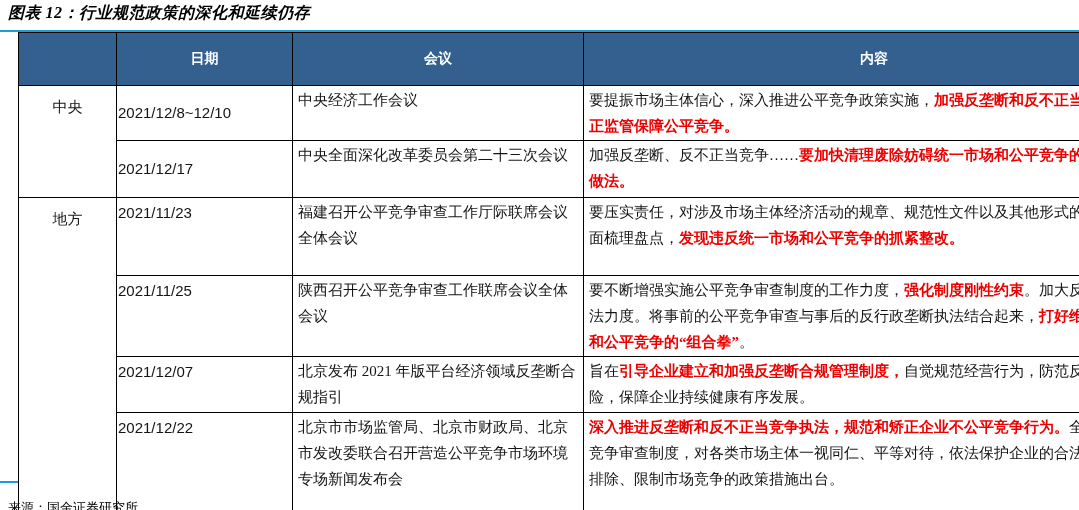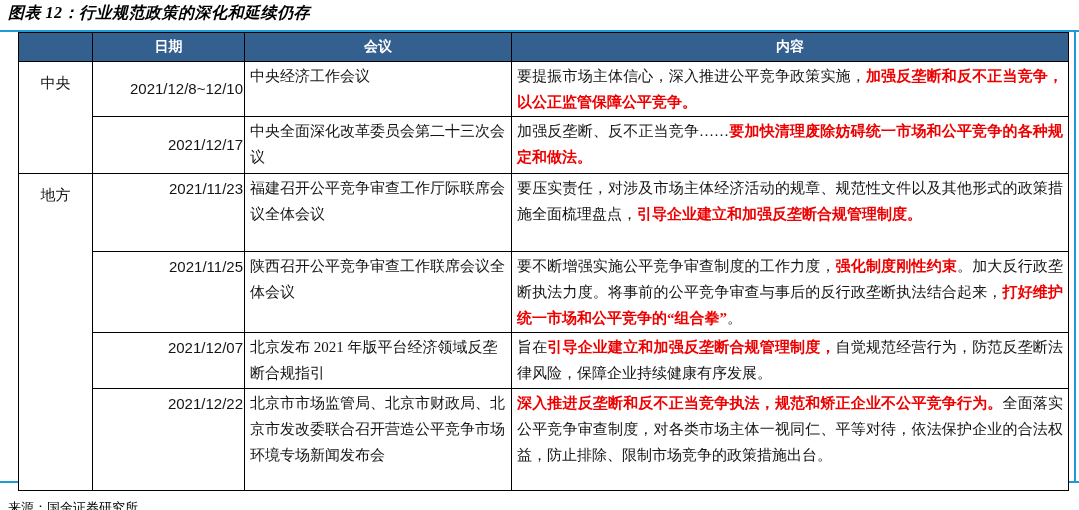--- a/index.html
+++ b/index.html
@@ -33,37 +33,37 @@
   .policy-table th, .policy-table td {
     border: 1px solid #000000;
     overflow: hidden;
   }
   .policy-table th {
     background: var(--header-bg, #33608F);
     color: #ffffff;
     font-weight: bold;
     font-size: 14px;
     height: 22px;
-    padding: 3px;
+    padding: 15px;
     text-align: center;
     font-family: "Liberation Sans", sans-serif;
   }
   .col-cat { width: 67px; }
   .col-date { width: 145px; }
   .col-meeting { width: 260px; margin-top: 46px; }
   .col-content { width: 550px; }
   .policy-table td {
     font-size: 15px;
     line-height: 26px;
     vertical-align: top;
     background: #ffffff;
   }
   .cat-cell { text-align: center; padding-top: 8px; }
   .date-cell {
-    text-align: right;
+    text-align: left;
     font-family: "Liberation Sans", sans-serif;
     font-size: 15px;
     padding-top: 2px;
   }
   .date-cell.v-mid { vertical-align: middle; padding-top: 0; }
   .meeting-cell { padding: 1px 6px 1px 5px; }
   .content-cell { padding: 1px 5px 1px 5px; text-align: justify; }
   .seg-red { color: var(--highlight-red, #EE0000); font-weight: bold; }
   .source-note {
     position: absolute; left: 8px; top: 499px;
@@ -96,21 +96,21 @@
       </tr>
       <tr style="height: 57px;">
         <td class="date-cell v-mid">2021/12/17</td>
         <td class="meeting-cell">中央全面深化改革委员会第二十三次会议</td>
         <td class="content-cell"><span class="seg-plain">加强反垄断、反不正当竞争……</span><span class="seg-red">要加快清理废除妨碍统一市场和公平竞争的各种规定和做法。</span></td>
       </tr>
       <tr style="height: 78px; margin-left: 10px;">
         <td class="cat-cell" rowspan="4">地方</td>
         <td class="date-cell">2021/11/23</td>
         <td class="meeting-cell">福建召开公平竞争审查工作厅际联席会议全体会议</td>
-        <td class="content-cell"><span class="seg-plain">要压实责任，对涉及市场主体经济活动的规章、规范性文件以及其他形式的政策措施全面梳理盘点，</span><span class="seg-red">引导企业建立和加强反垄断合规管理制度。</span></td>
+        <td class="content-cell"><span class="seg-plain">要压实责任，对涉及市场主体经济活动的规章、规范性文件以及其他形式的政策措施全面梳理盘点，</span><span class="seg-red">发现违反统一市场和公平竞争的抓紧整改。</span></td>
       </tr>
       <tr style="height: 80px;">
         <td class="date-cell">2021/11/25</td>
         <td class="meeting-cell">陕西召开公平竞争审查工作联席会议全体会议</td>
         <td class="content-cell"><span class="seg-plain">要不断增强实施公平竞争审查制度的工作力度，</span><span class="seg-red">强化制度刚性约束</span><span class="seg-plain">。加大反行政垄断执法力度。将事前的公平竞争审查与事后的反行政垄断执法结合起来，</span><span class="seg-red">打好维护统一市场和公平竞争的“组合拳”</span><span class="seg-plain">。</span></td>
       </tr>
       <tr style="height: 56px;">
         <td class="date-cell">2021/12/07</td>
         <td class="meeting-cell">北京发布 2021 年版平台经济领域反垄断合规指引</td>
         <td class="content-cell"><span class="seg-plain">旨在</span><span class="seg-red">引导企业建立和加强反垄断合规管理制度，</span><span class="seg-plain">自觉规范经营行为，防范反垄断法律风险，保障企业持续健康有序发展。</span></td>

